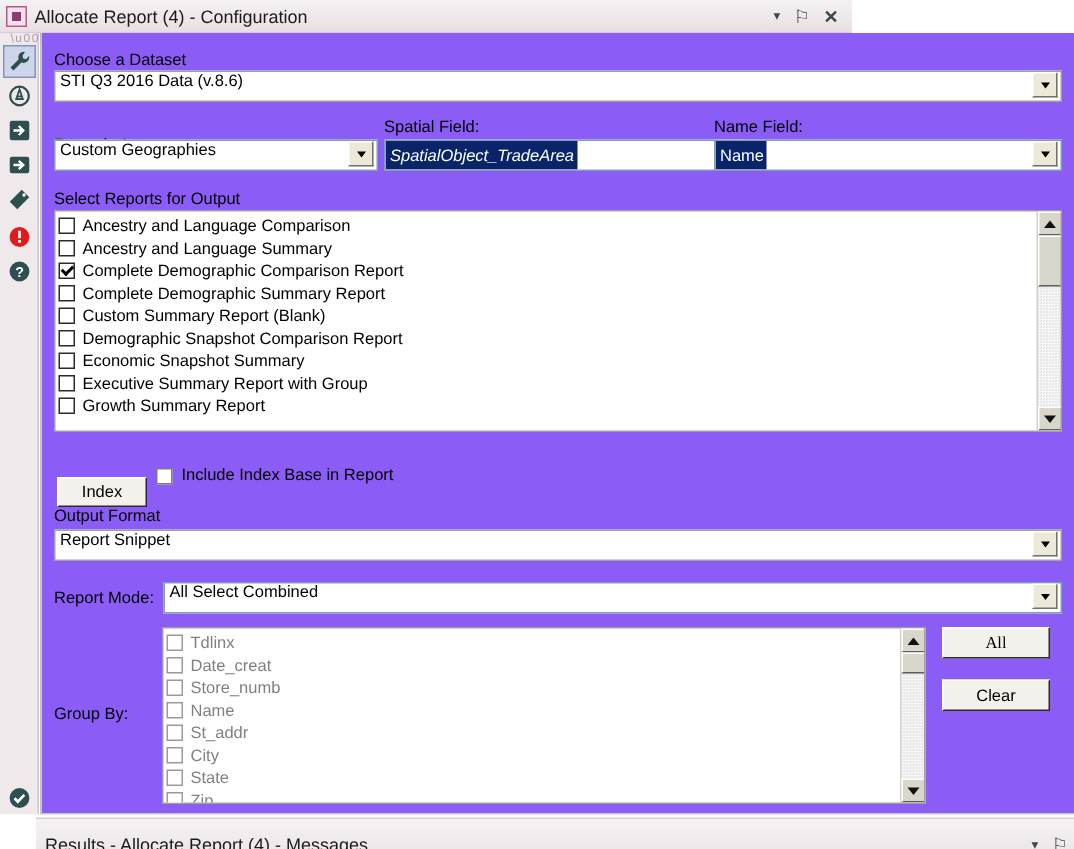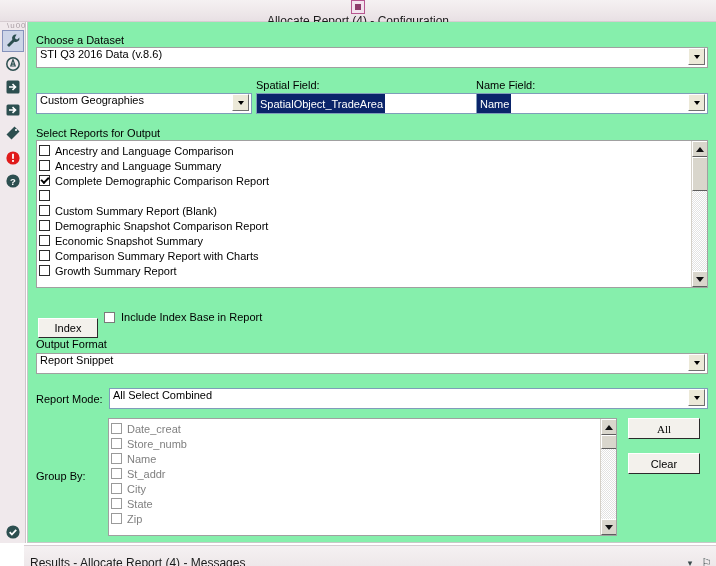--- a/index.html
+++ b/index.html
@@ -14,27 +14,26 @@
     font-size: 11px;
     color: #000000;
     overflow: hidden;
     position: relative;
   }
 
   
   .titlebar {
     position: absolute;
     left: 0; top: 0;
-    width: 716px; height: 22px;
+    width: 568px; height: 22px;
     background: linear-gradient(to bottom, #f5f1f2 0%, #efe9eb 50%, #e8e0e4 100%);
     border-bottom: 1px solid #d7cdd2;
     display: flex;
     align-items: center;
     box-sizing: border-box;
-    flex-direction: column;
   }
   .title-icon {
     width: 14px; height: 14px;
     margin-left: 4px; margin-right: 5px;
     border: 1px solid #b7568f;
     background: #f3e3ee;
     box-sizing: border-box;
     position: relative;
     flex: 0 0 auto;
   }
@@ -99,21 +98,21 @@
     border: 1px solid #8592bb;
     box-sizing: border-box;
   }
   .tb-svg { display: block; }
 
   
   .panel {
     position: absolute;
     left: 27px; top: 22px;
     width: 689px; height: 521px;
-    background: #86efac;
+    background: #8b5cf6;
     box-sizing: border-box;
     border: 1px solid #c8c8c8;
     border-top: none;
     border-right: none;
   }
 
   .label {
     position: absolute;
     font-size: 11px;
     color: #000;
@@ -395,21 +394,21 @@
     <span class="arrow"></span>
   </div>
 
   <div class="label" style="left:8px; top:57px;margin-top:12px;">Records Are:</div>
   <div class="combo" style="left:8px; top:71px; width:216px;">
     <span class="val">Custom Geographies</span>
     <span class="arrow"></span>
   </div>
 
   <div class="label" style="left:228px; top:57px;">Spatial Field:</div>
-  <div class="combo" style="left:228px; top:71px; width:240px;">
+  <div class="combo" style="left:228px; top:71px; width:240px;font-style:italic;">
     <span class="val sel">SpatialObject_TradeArea</span>
     <span class="fillspace"></span>
     <span class="arrow"></span>
   </div>
 
   <div class="label" style="left:448px; top:57px;">Name Field:</div>
   <div class="combo" style="left:448px; top:71px; width:232px;">
     <span class="val sel">Name</span>
     <span class="fillspace"></span>
     <span class="arrow"></span>
@@ -425,36 +424,37 @@
         <div class="item">
           <span class="cb"></span>
           <span>Ancestry and Language Summary</span>
         </div>
         <div class="item">
           <span class="cb checked"></span>
           <span>Complete Demographic Comparison Report</span>
         </div>
         <div class="item">
           <span class="cb"></span>
+          <span>Complete Demographic Summary Report</span>
         </div>
         <div class="item">
           <span class="cb"></span>
           <span>Custom Summary Report (Blank)</span>
         </div>
         <div class="item">
           <span class="cb"></span>
           <span>Demographic Snapshot Comparison Report</span>
         </div>
         <div class="item">
           <span class="cb"></span>
           <span>Economic Snapshot Summary</span>
         </div>
         <div class="item">
           <span class="cb"></span>
-          <span>Comparison Summary Report with Charts</span>
+          <span>Executive Summary Report with Group</span>
         </div>
         <div class="item">
           <span class="cb"></span>
           <span>Growth Summary Report</span>
         </div>
       </div>
     <div class="vscroll">
       <div class="sb-btn">
           <span class="tri-up"></span>
         </div>
@@ -479,20 +479,24 @@
 
   <div class="label" style="left:8px; top:371px;">Report Mode:</div>
   <div class="combo" style="left:81px; top:366px; width:599px;">
     <span class="val">All Select Combined</span>
     <span class="arrow"></span>
   </div>
 
   <div class="label" style="left:8px; top:448px;">Group By:</div>
   <div class="listbox" style="left:80px; top:396px; width:509px; height:118px;">
     <div class="list-items" id="groupby-list">
+        <div class="item disabled">
+          <span class="cb"></span>
+          <span>Tdlinx</span>
+        </div>
         <div class="item disabled">
           <span class="cb"></span>
           <span>Date_creat</span>
         </div>
         <div class="item disabled">
           <span class="cb"></span>
           <span>Store_numb</span>
         </div>
         <div class="item disabled">
           <span class="cb"></span>

